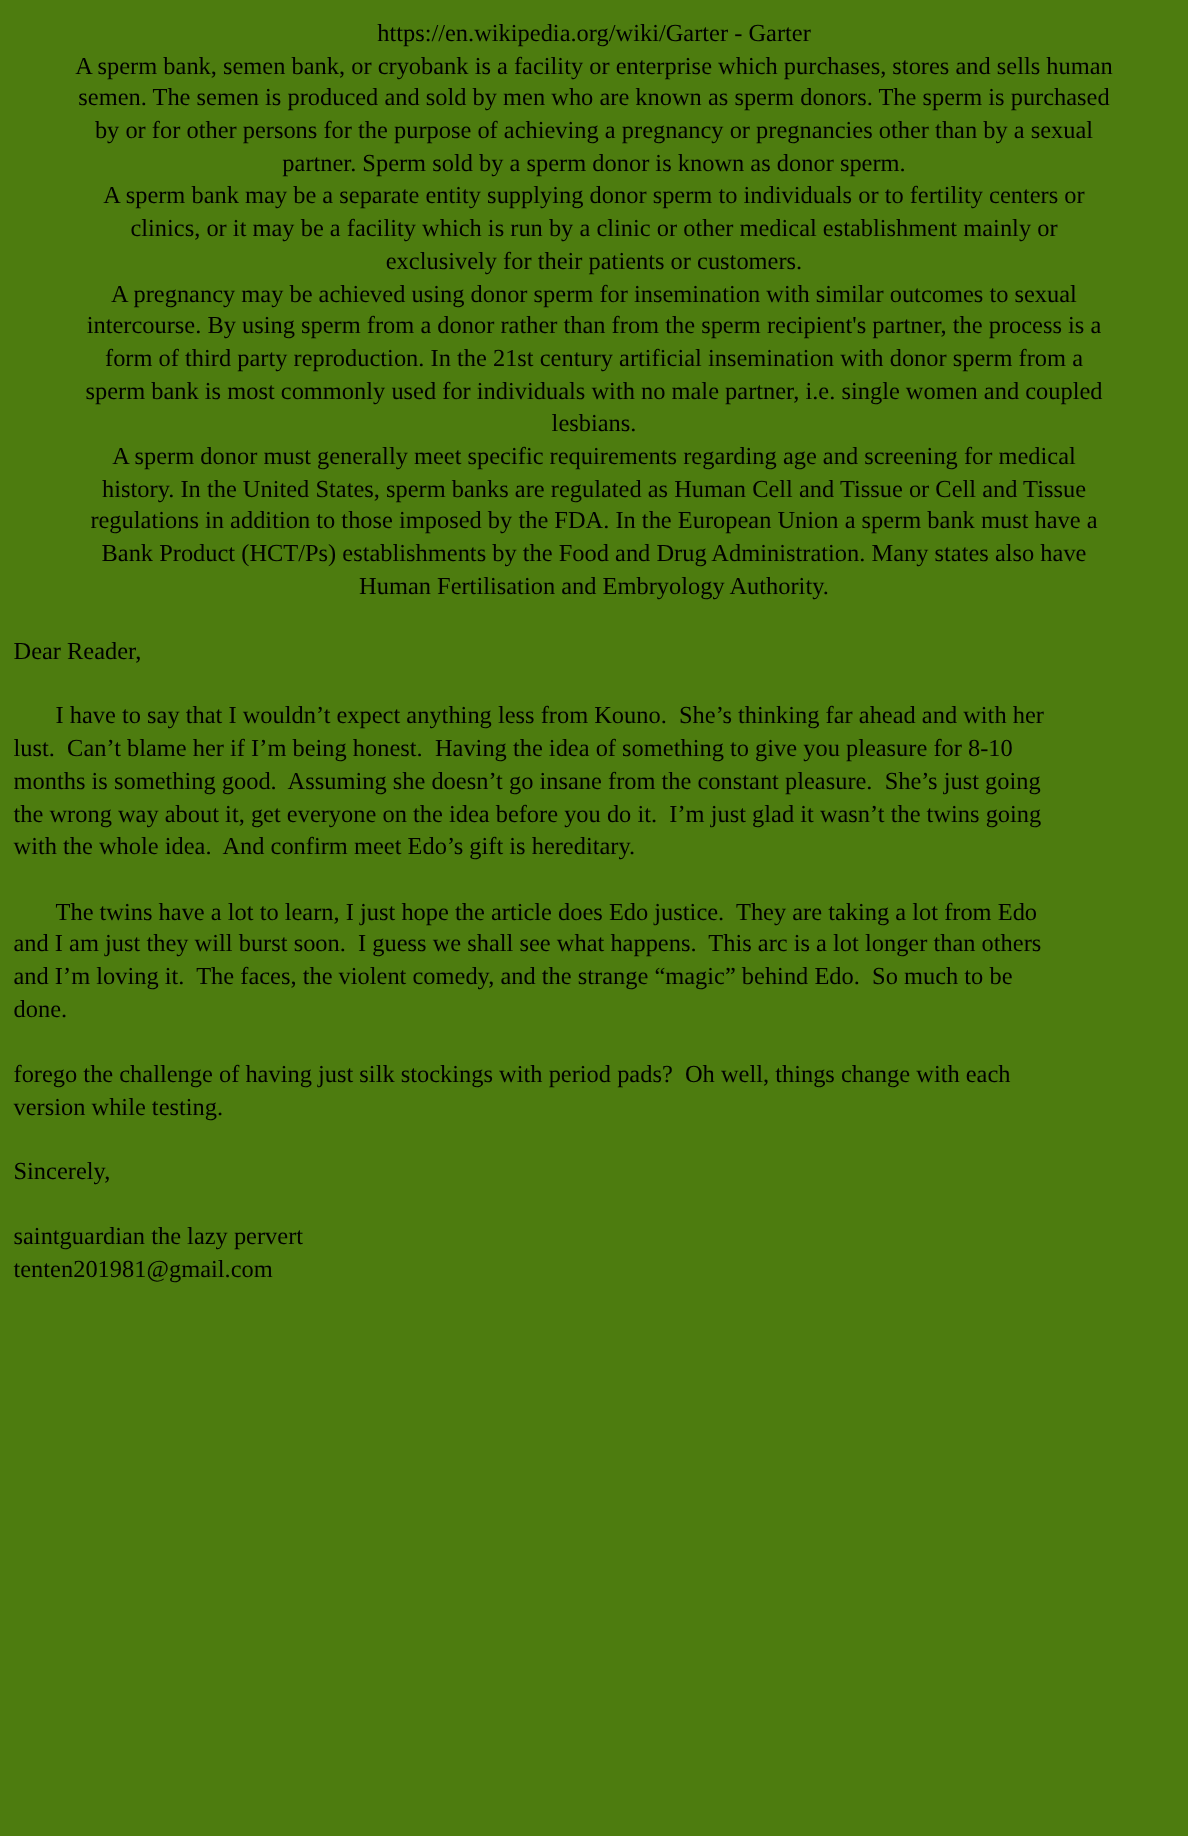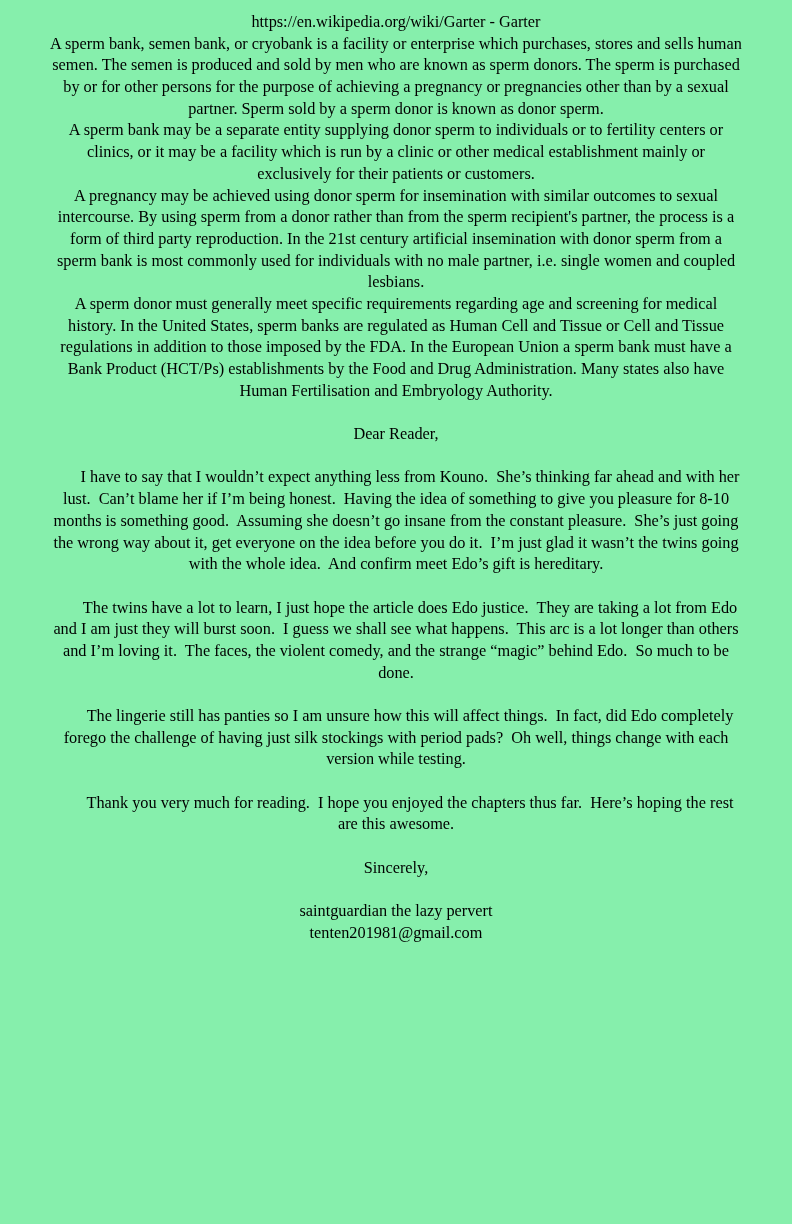--- a/index.html
+++ b/index.html
@@ -14,26 +14,25 @@
     color: #000000;
     font-family: "Liberation Serif", "DejaVu Serif", serif;
     font-size: 16.3px;
     line-height: 21.7px;
   }
   .page {
     box-sizing: border-box;
     width: 792px;
     height: 1224px;
     padding: 11px 9px 0 9px;
-    background: #86efac;
+    background: #4d7c0f;
   }
   .text-line {
     white-space: pre;
     height: 21.7px;
-    text-align: center;
   }
   .centered .text-line {
     text-align: center;
   }
   .block { margin: 0; }
   .para { margin-top: 21.7px; }
   .indent { padding-left: 28px; }
 </style>
 </head>
 <body>
@@ -81,27 +80,22 @@
       <div class="text-line">the wrong way about it, get everyone on the idea before you do it.  I’m just glad it wasn’t the twins going</div>
       <div class="text-line">with the whole idea.  And confirm meet Edo’s gift is hereditary.</div>
     </div>
   <div class="block para">
       <div class="text-line indent">The twins have a lot to learn, I just hope the article does Edo justice.  They are taking a lot from Edo</div>
       <div class="text-line">and I am just they will burst soon.  I guess we shall see what happens.  This arc is a lot longer than others</div>
       <div class="text-line">and I’m loving it.  The faces, the violent comedy, and the strange “magic” behind Edo.  So much to be</div>
       <div class="text-line">done.</div>
     </div>
   <div class="block para">
-      <div class="text-line indent">The lingerie still has panties so I am unsure how this will affect things.  In fact, did Edo completely</div>
       <div class="text-line">forego the challenge of having just silk stockings with period pads?  Oh well, things change with each</div>
       <div class="text-line">version while testing.</div>
-    </div>
-  <div class="block para">
-      <div class="text-line indent">Thank you very much for reading.  I hope you enjoyed the chapters thus far.  Here’s hoping the rest</div>
-      <div class="text-line">are this awesome.</div>
     </div>
 
   <div class="block para">
     <div class="text-line">Sincerely,</div>
   </div>
 
   <div class="block para">
     <div class="text-line">saintguardian the lazy pervert</div>
     <div class="text-line">tenten201981@gmail.com</div>
   </div>

